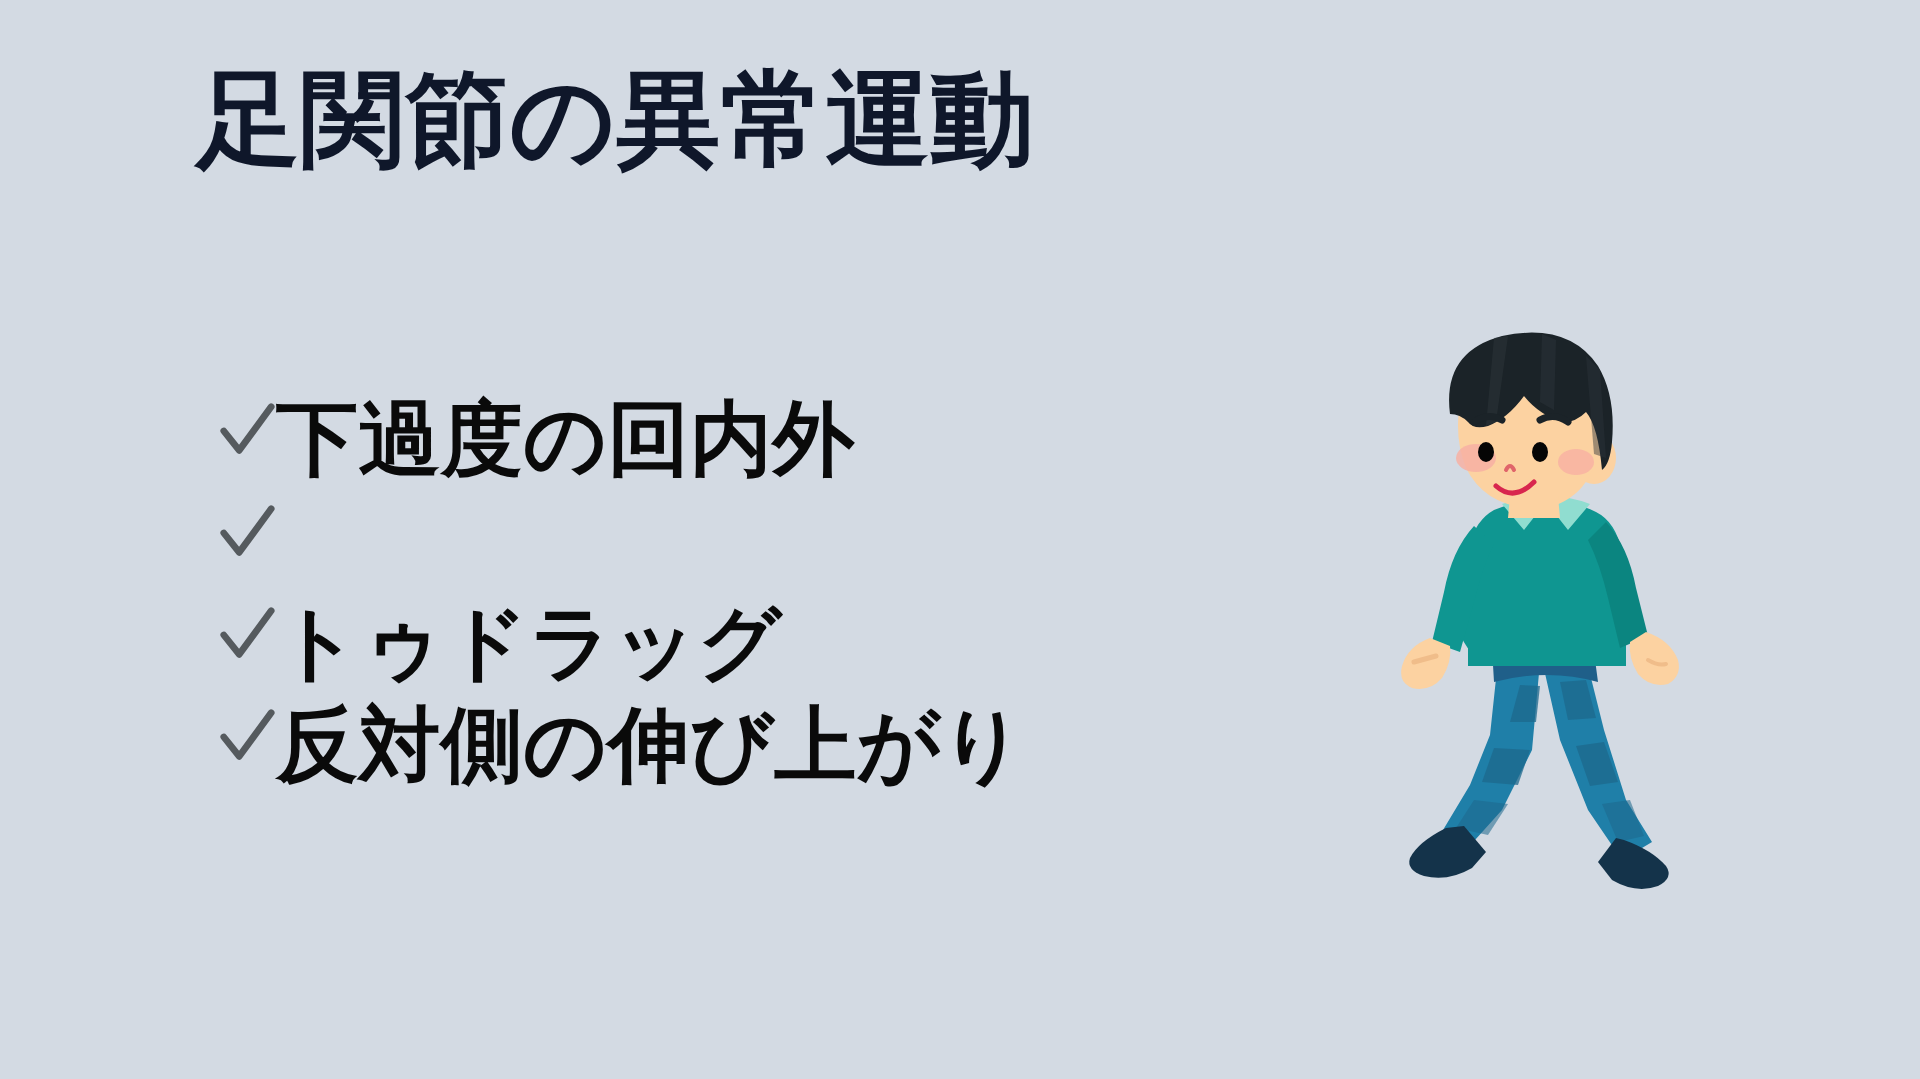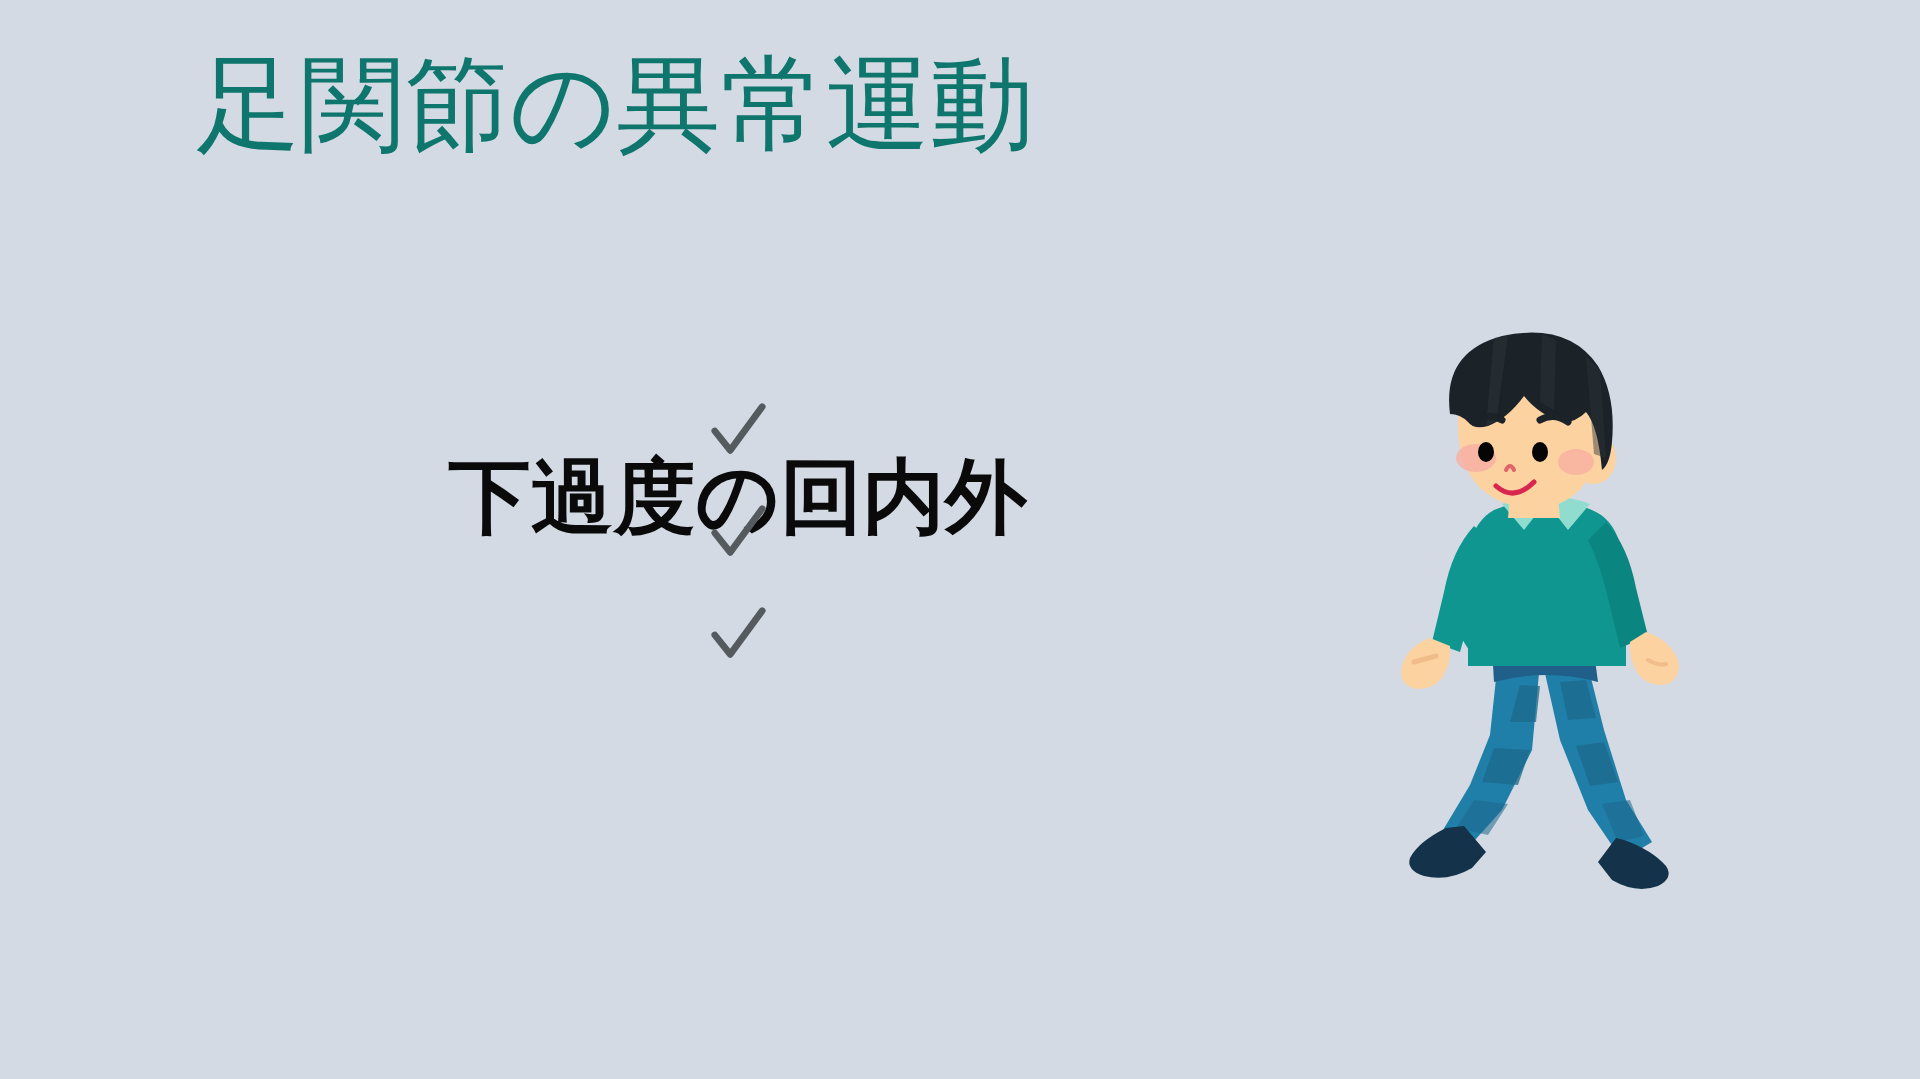--- a/index.html
+++ b/index.html
@@ -30,43 +30,42 @@
     width: 0px;
     background: #ffffff;
   }
   .letterbox.left  { left: 0; }
   .letterbox.right { right: 0; }
 
   
   #title {
     position: absolute;
     left: 196px;
-    top: 43px;
+    top: 58px;
     font-size: 104px;
     line-height: 1.18;
-    font-weight: 400;
-    color: #0f766e;
+    font-weight: 700;
+    color: #0f172a;
     letter-spacing: 0.005em;
     white-space: nowrap;
     font-family: "DejaVu Sans", "Liberation Sans", sans-serif;
   }
 
   
   #bullet-list {
     position: absolute;
     left: 218px;
     top: 398px;
     width: 1040px;
   }
   .bullet-row {
     display: flex;
-    align-items: center;
+    align-items: flex-start;
     height: 102px;
     white-space: nowrap;
-    flex-direction: column;
   }
   .check-icon {
     display: inline-block;
     width: 58px;
     flex: 0 0 58px;
     color: #555a5e;
     font-size: 76px;
     line-height: 1;
     font-weight: 400;
     position: relative;
@@ -114,27 +113,36 @@
     </div>
 
     <div class="bullet-row">
       <span class="check-icon">
         <svg viewBox="0 0 60 60" width="58" height="58" aria-hidden="true">
           <path d="M6 30 L22 50 L55 5" fill="none" stroke="#555a5e" stroke-width="7" stroke-linecap="round" stroke-linejoin="round"></path>
         </svg>
       </span>
     </div>
 
-
-    <div class="bullet-row">
-      <span class="check-icon">
-        <svg viewBox="0 0 60 60" width="58" height="58" aria-hidden="true">
-          <path d="M6 30 L22 50 L55 5" fill="none" stroke="#555a5e" stroke-width="7" stroke-linecap="round" stroke-linejoin="round"></path>
-        </svg>
-      </span>
+    <div class="bullet-row">
+      <span class="check-icon">
+        <svg viewBox="0 0 60 60" width="58" height="58" aria-hidden="true">
+          <path d="M6 30 L22 50 L55 5" fill="none" stroke="#555a5e" stroke-width="7" stroke-linecap="round" stroke-linejoin="round"></path>
+        </svg>
+      </span>
+      <span class="bullet-text">トゥドラッグ</span>
+    </div>
+
+    <div class="bullet-row">
+      <span class="check-icon">
+        <svg viewBox="0 0 60 60" width="58" height="58" aria-hidden="true">
+          <path d="M6 30 L22 50 L55 5" fill="none" stroke="#555a5e" stroke-width="7" stroke-linecap="round" stroke-linejoin="round"></path>
+        </svg>
+      </span>
+      <span class="bullet-text">反対側の伸び上がり</span>
     </div>
 
   </div>
 
   <div id="illustration">
     <svg viewBox="0 0 330 620" xmlns="http://www.w3.org/2000/svg" aria-hidden="true">
 
       <g>
         <path d="M108 330 L150 332 L142 420 L112 480 L76 520 L50 505 L80 455 L100 405 Z" fill="#1f7fa8"></path>
         <path d="M130 355 L150 356 L146 392 L120 392 Z" fill="#1d688c" opacity="0.75"></path>

